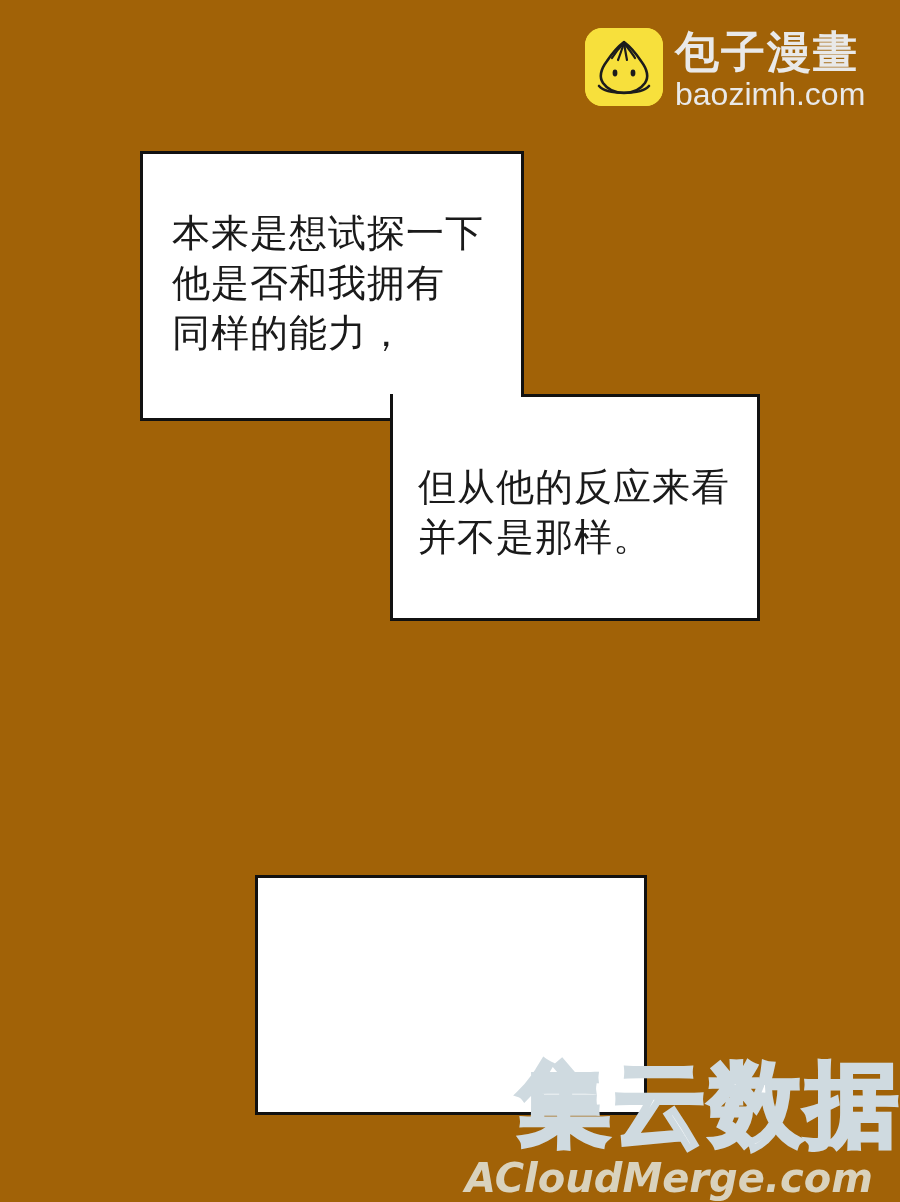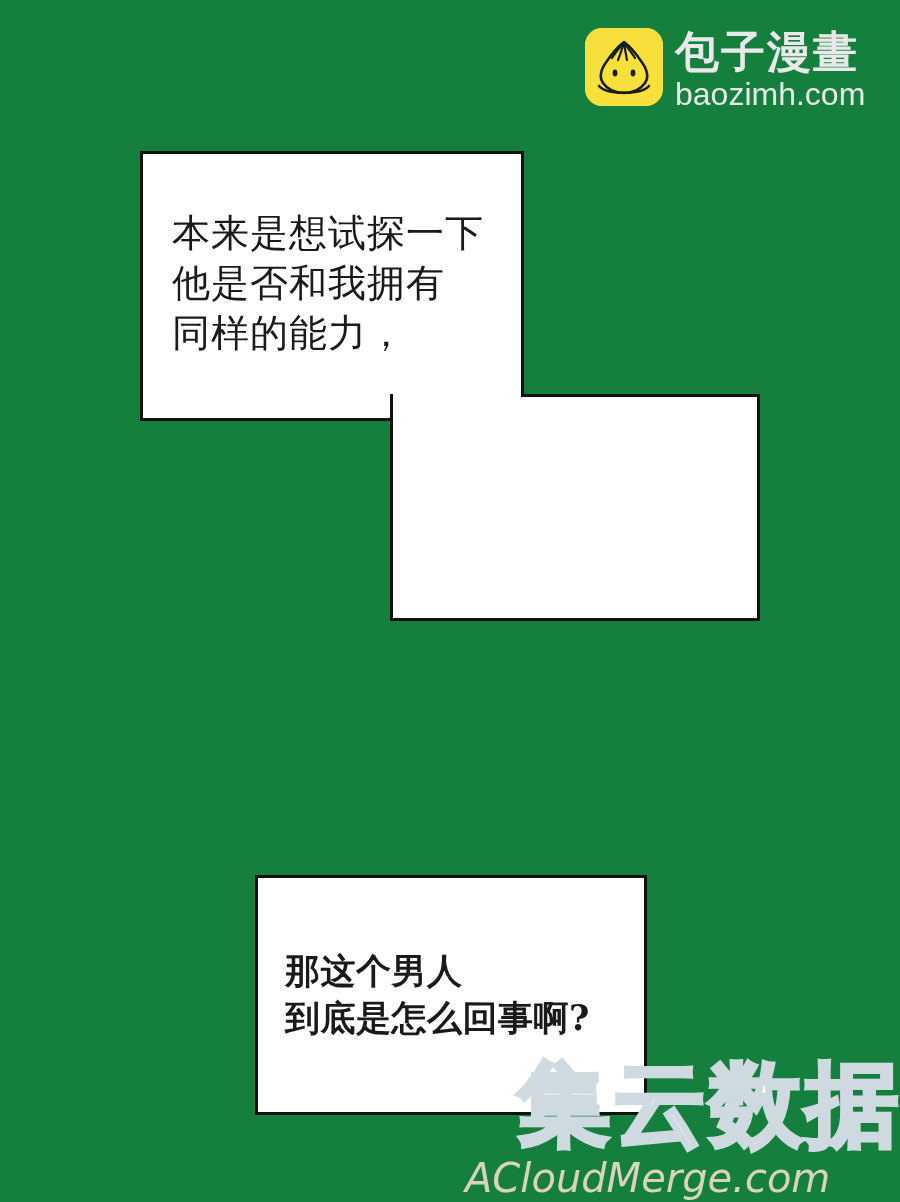--- a/index.html
+++ b/index.html
@@ -7,21 +7,21 @@
     padding: 0;
     background: #ffffff;
   }
   body {
     font-family: "Liberation Sans", sans-serif;
   }
   #page {
     position: relative;
     width: 900px;
     height: 1202px;
-    background: #15803d;
+    background: #a16207;
     overflow: hidden;
   }
 
   
   #site-watermark {
     position: absolute;
     left: 585px;
     top: 28px;
     width: 300px;
     height: 98px;
@@ -160,21 +160,21 @@
     color: #ffffff;
     -webkit-text-stroke: 4px #cfdae0;
     white-space: nowrap;
   }
   #acm-en {
     position: absolute;
     left: 10px;
     top: 100px;
     font-family: "DejaVu Sans", sans-serif;
     font-style: italic;
-    font-weight: 400;
+    font-weight: 700;
     font-size: 40px;
     line-height: 46px;
     letter-spacing: 0px;
     color: #d9d2bd;
     white-space: nowrap;
   }
 </style>
 </head>
 <body>
 
@@ -201,23 +201,23 @@
   </div>
 
   <div class="balloon" id="balloon-1"></div>
   <div id="balloon-1-bottom"></div>
   <div class="balloon-text" id="balloon-1-text">本来是想试探一下
 他是否和我拥有
 同样的能力，</div>
 
   <div class="balloon" id="balloon-2"></div>
   <div id="balloon-2-top"></div>
+  <div class="balloon-text" id="balloon-2-text">但从他的反应来看
+并不是那样。</div>
 
   <div class="balloon" id="balloon-3"></div>
-  <div class="balloon-text" id="balloon-3-text">那这个男人
-到底是怎么回事啊?</div>
 
   <div id="bottom-watermark">
     <div id="acm-cn">集云数据</div>
     <div id="acm-en">ACloudMerge.com</div>
   </div>
 
 </div>
 
 </body></html>

